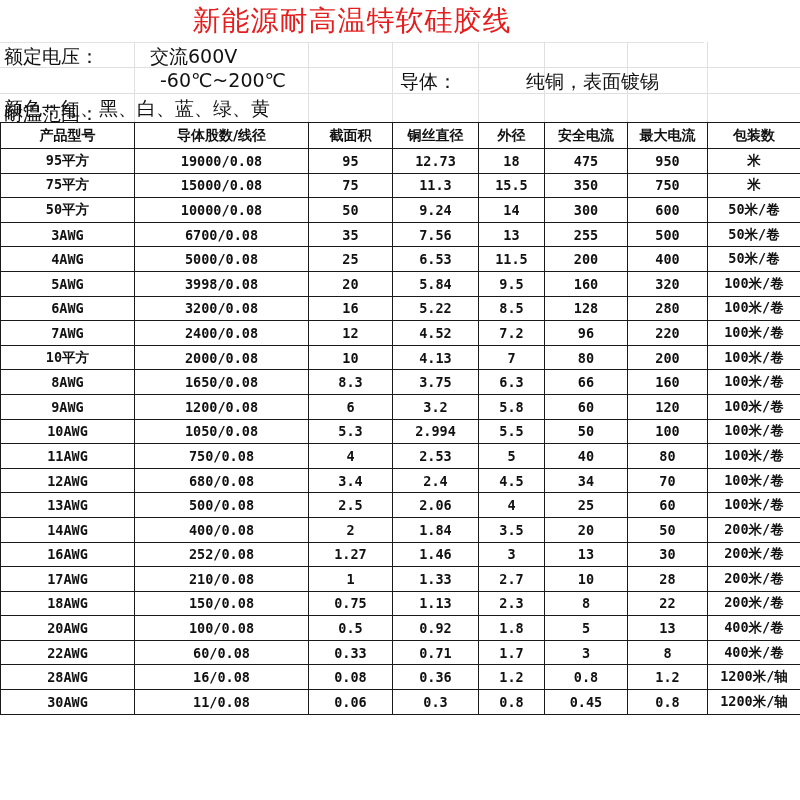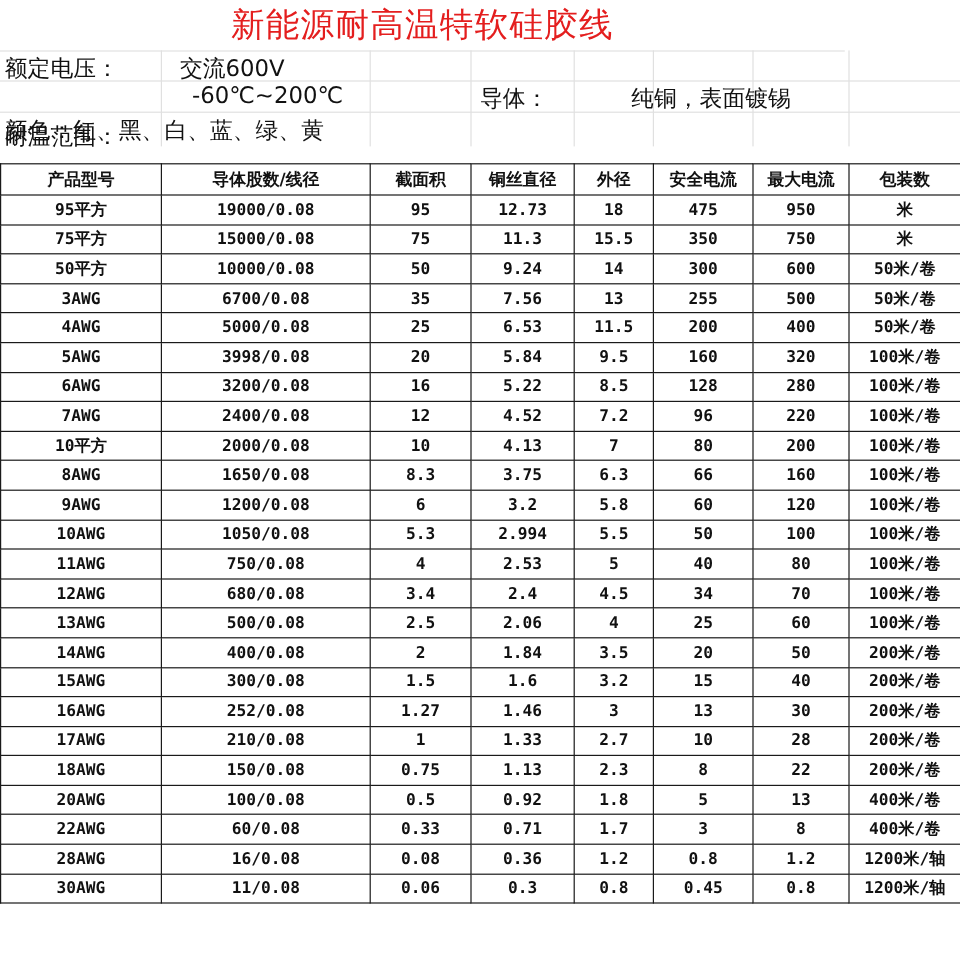--- a/index.html
+++ b/index.html
@@ -3,21 +3,21 @@
 <meta charset="utf-8">
 <style>
   html, body { margin:0; padding:0; background:#ffffff; }
   body { width:800px; height:800px; overflow:hidden; position:relative; font-family:"DejaVu Serif", serif; color:#111; }
   .title { position:absolute; left:0; top:0; width:704px; height:42px; display:flex; align-items:center; justify-content:center;
            font-family:"DejaVu Sans", sans-serif; font-size:28px; color:#e41e1e; letter-spacing:1px; border-bottom:1px solid #e2e2e2; }
   .info { position:absolute; left:0; width:800px; font-family:"DejaVu Sans", sans-serif; font-size:19px; color:#111; }
   .info-row { position:absolute; left:0; width:800px; border-bottom:1px solid #e0e0e0; }
   .gridv { position:absolute; top:42px; height:80px; width:1px; background:#e0e0e0; }
   .info span { position:absolute; white-space:nowrap; }
-  table { position:absolute; left:0; top:136px; border-collapse:collapse; table-layout:fixed; width:800px;padding-left:45px; }
+  table { position:absolute; left:0; top:122px; border-collapse:collapse; table-layout:fixed; width:800px;padding-left:45px; }
   td, th { border:1.5px solid #1a1a1a; text-align:center; padding:0; overflow:hidden; white-space:nowrap;
            font-family:"DejaVu Sans Mono", monospace; font-size:13.5px; font-weight:bold; color:#111; }
   th { height:25px; font-family:"DejaVu Sans", sans-serif; font-size:14px; font-weight:bold; }
   td { height:23.6px; }
 </style>
 </head>
 <body>
 
 <div class="title">新能源耐高温特软硅胶线</div>
 
@@ -220,30 +220,20 @@
         <td>14AWG</td>
         <td>400/0.08</td>
         <td>2</td>
         <td>1.84</td>
         <td>3.5</td>
         <td>20</td>
         <td>50</td>
         <td>200米/卷</td>
       </tr>
       <tr>
-        <td>15AWG</td>
-        <td>300/0.08</td>
-        <td>1.5</td>
-        <td>1.6</td>
-        <td>3.2</td>
-        <td>15</td>
-        <td>40</td>
-        <td>200米/卷</td>
-      </tr>
-      <tr>
         <td>16AWG</td>
         <td>252/0.08</td>
         <td>1.27</td>
         <td>1.46</td>
         <td>3</td>
         <td>13</td>
         <td>30</td>
         <td>200米/卷</td>
       </tr>
       <tr>

